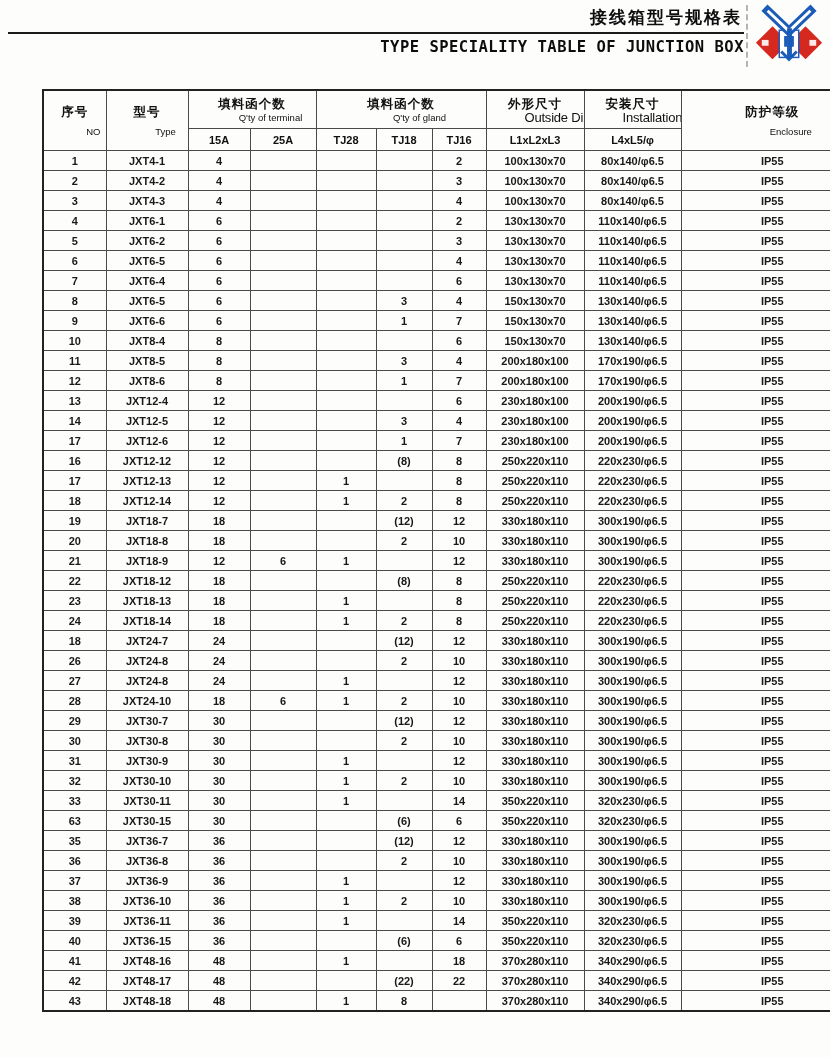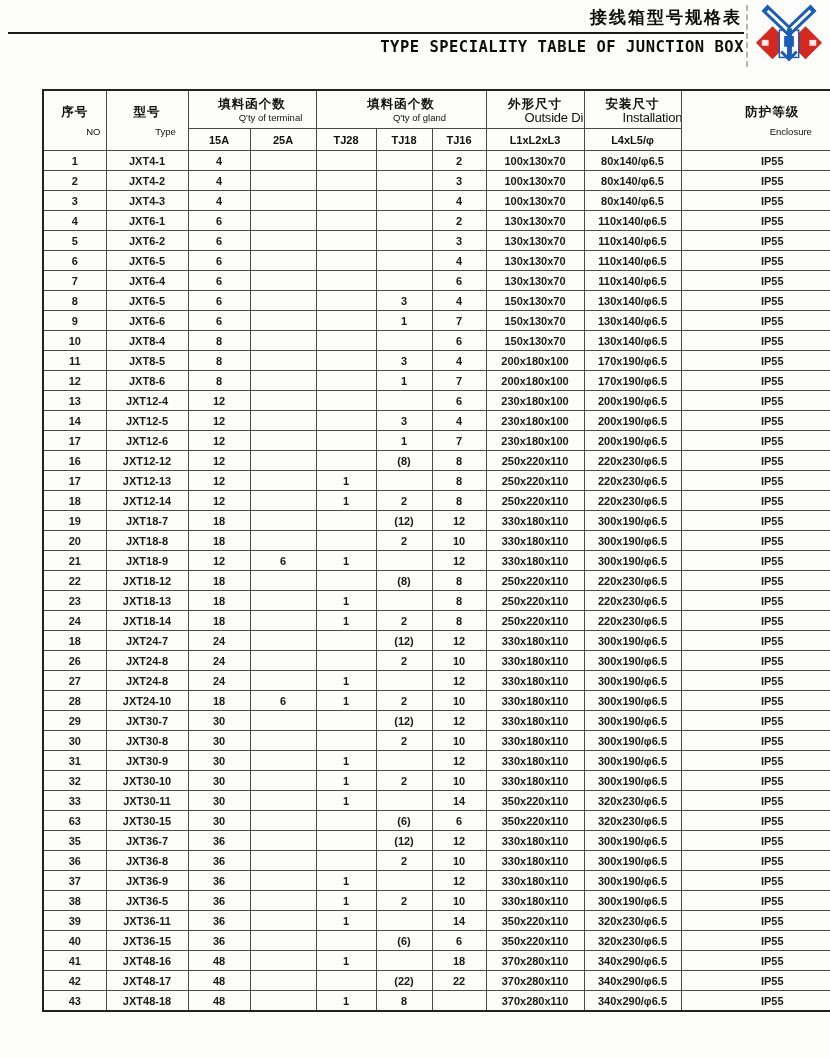--- a/index.html
+++ b/index.html
@@ -589,21 +589,21 @@
         <td></td>
         <td>1</td>
         <td></td>
         <td>12</td>
         <td>330x180x110</td>
         <td>300x190/φ6.5</td>
         <td>IP55</td>
       </tr>
       <tr>
         <td>38</td>
-        <td>JXT36-5</td>
+        <td>JXT36-10</td>
         <td>36</td>
         <td></td>
         <td>1</td>
         <td>2</td>
         <td>10</td>
         <td>330x180x110</td>
         <td>300x190/φ6.5</td>
         <td>IP55</td>
       </tr>
       <tr>

